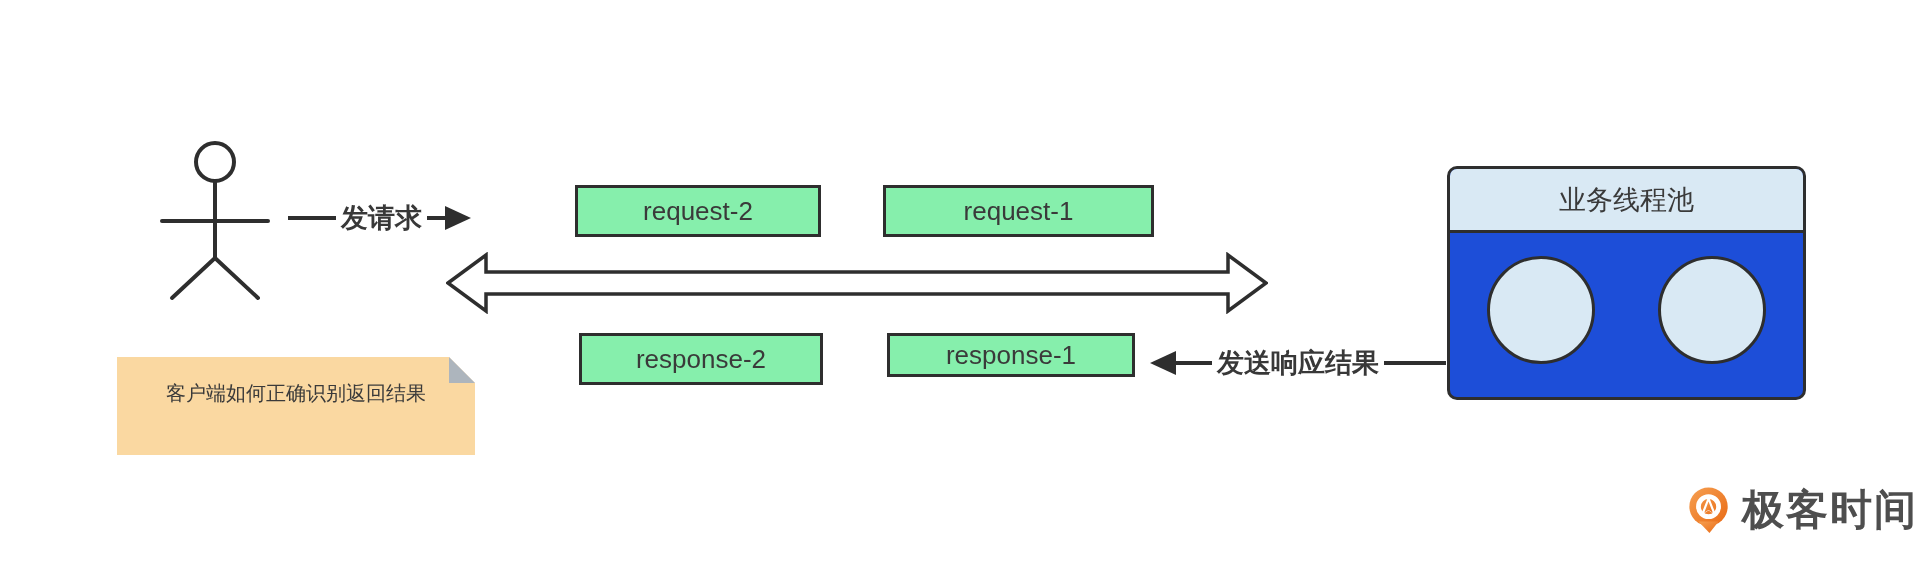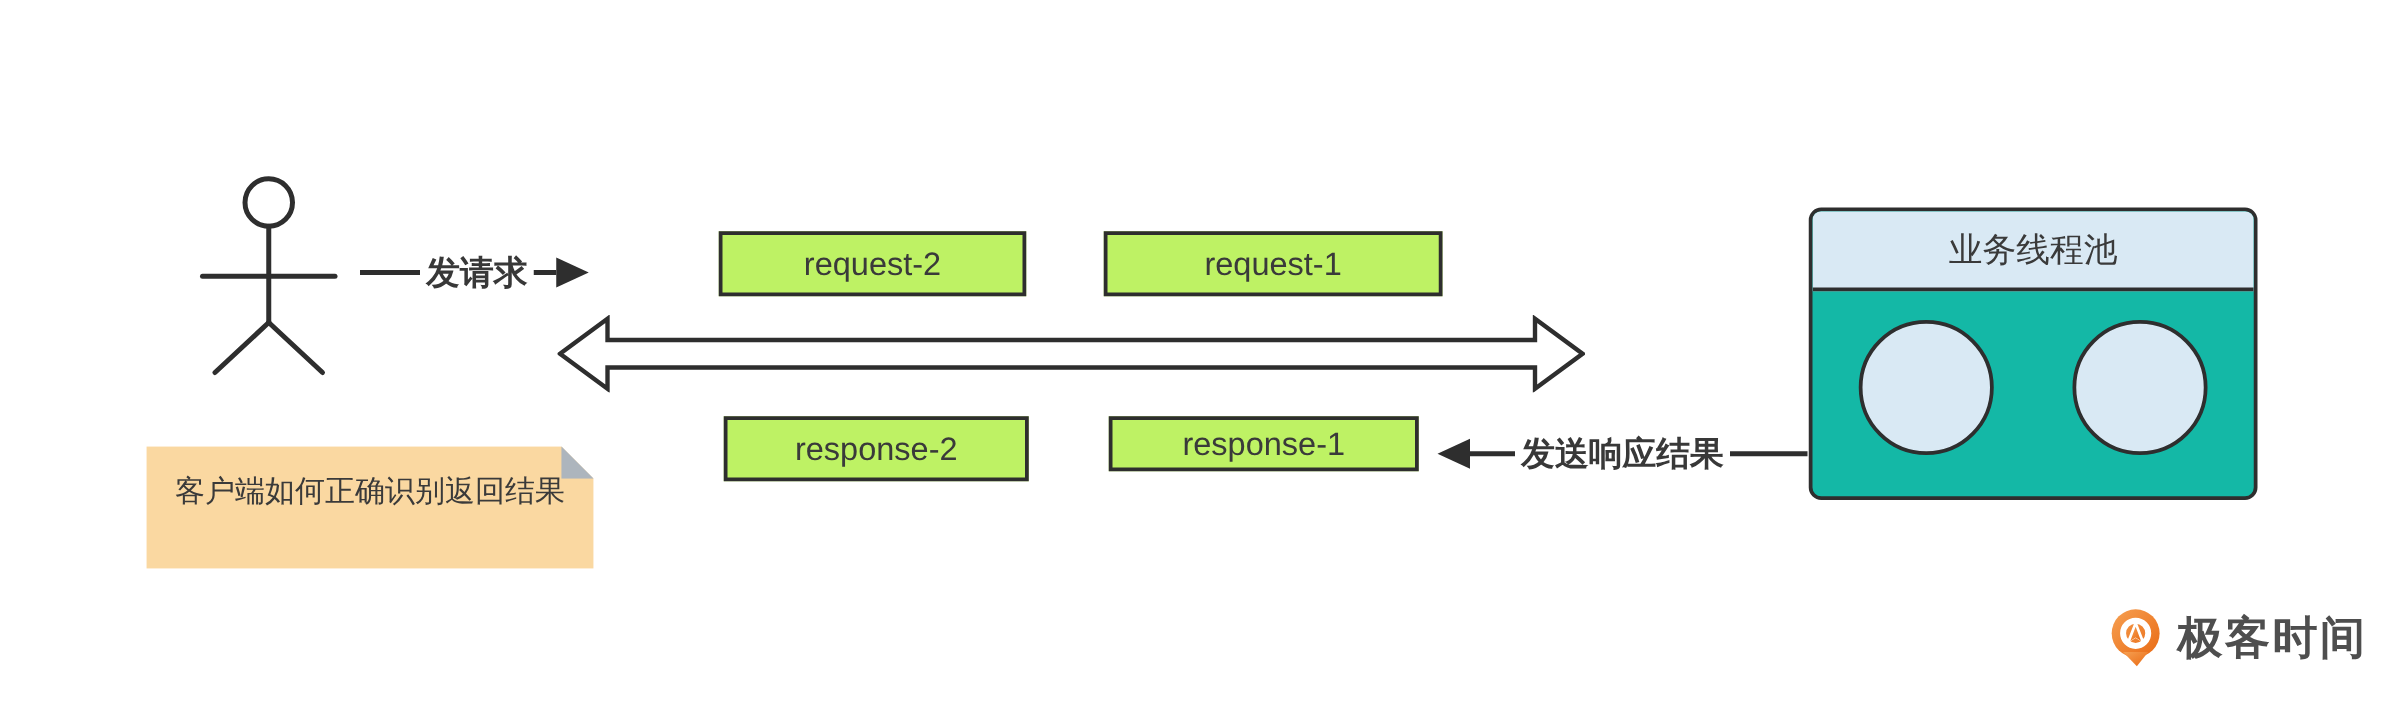--- a/index.html
+++ b/index.html
@@ -14,28 +14,28 @@
   .arrow-row{display:flex;align-items:center;height:36px;}
   .hline{height:4px;background:#2e2e2e;}
   .arrow-label{font-size:27px;color:#383838;padding:0 5px;white-space:nowrap;font-weight:bold;}
   .head-right{width:0;height:0;border-left:26px solid #2e2e2e;
     border-top:12px solid transparent;border-bottom:12px solid transparent;}
   .head-left{width:0;height:0;border-right:26px solid #2e2e2e;
     border-top:12px solid transparent;border-bottom:12px solid transparent;}
 
   
   .msg-box{
-    background:#bef264;border:3px solid #2e2e2e;box-sizing:border-box;
+    background:#86efac;border:3px solid #2e2e2e;box-sizing:border-box;
     display:flex;align-items:center;justify-content:center;
     font-size:26px;color:#3a3a3a;
   }
 
   
   .pool{
-    width:359px;height:234px;box-sizing:border-box;background:#14b8a6;
+    width:359px;height:234px;box-sizing:border-box;background:#1d4ed8;
     border:3px solid #2e2e2e;border-radius:10px;overflow:hidden;
   }
   .pool-header{
     height:61px;background:#d9e9f4;border-bottom:3px solid #2e2e2e;
     display:flex;align-items:center;justify-content:center;
     font-size:27px;color:#3a3a3a;
   }
   .pool-body{
     height:164px;display:flex;align-items:center;justify-content:center;
     gap:63px;padding-bottom:10px;box-sizing:border-box;
@@ -44,26 +44,26 @@
     width:108px;height:108px;border-radius:50%;box-sizing:border-box;
     background:#d9e9f4;border:3px solid #2e2e2e;
   }
 
   
   .note{
     width:358px;height:98px;background:#fad8a1;box-sizing:border-box;
     clip-path:polygon(0 0, calc(100% - 26px) 0, 100% 26px, 100% 100%, 0 100%);
     text-align:center;padding-top:20px;
   }
-  .note-line{font-size:24px;line-height:33px;color:#3a3a3a;white-space:nowrap;}
+  .note-line{font-size:20px;line-height:33px;color:#3a3a3a;white-space:nowrap;}
   .note-fold{position:absolute;top:0;right:0;width:26px;height:26px;}
 
   
   .brand{display:flex;align-items:center;gap:10px;height:52px;}
-  .brand-text{font-size:36px;font-weight:600;color:#4e4e4e;letter-spacing:2px;white-space:nowrap;}
+  .brand-text{font-size:42px;font-weight:600;color:#4e4e4e;letter-spacing:2px;white-space:nowrap;}
 </style>
 </head>
 <body>
 
 <svg class="abs" style="left:145px;top:138px;" width="145" height="170">
   <g stroke="#2e2e2e" stroke-width="4" fill="none" stroke-linecap="round">
     <circle cx="70" cy="24" r="19"></circle>
     <line x1="70" y1="43" x2="70" y2="120"></line>
     <line x1="17" y1="83" x2="123" y2="83"></line>
     <line x1="70" y1="120" x2="27" y2="160"></line>

